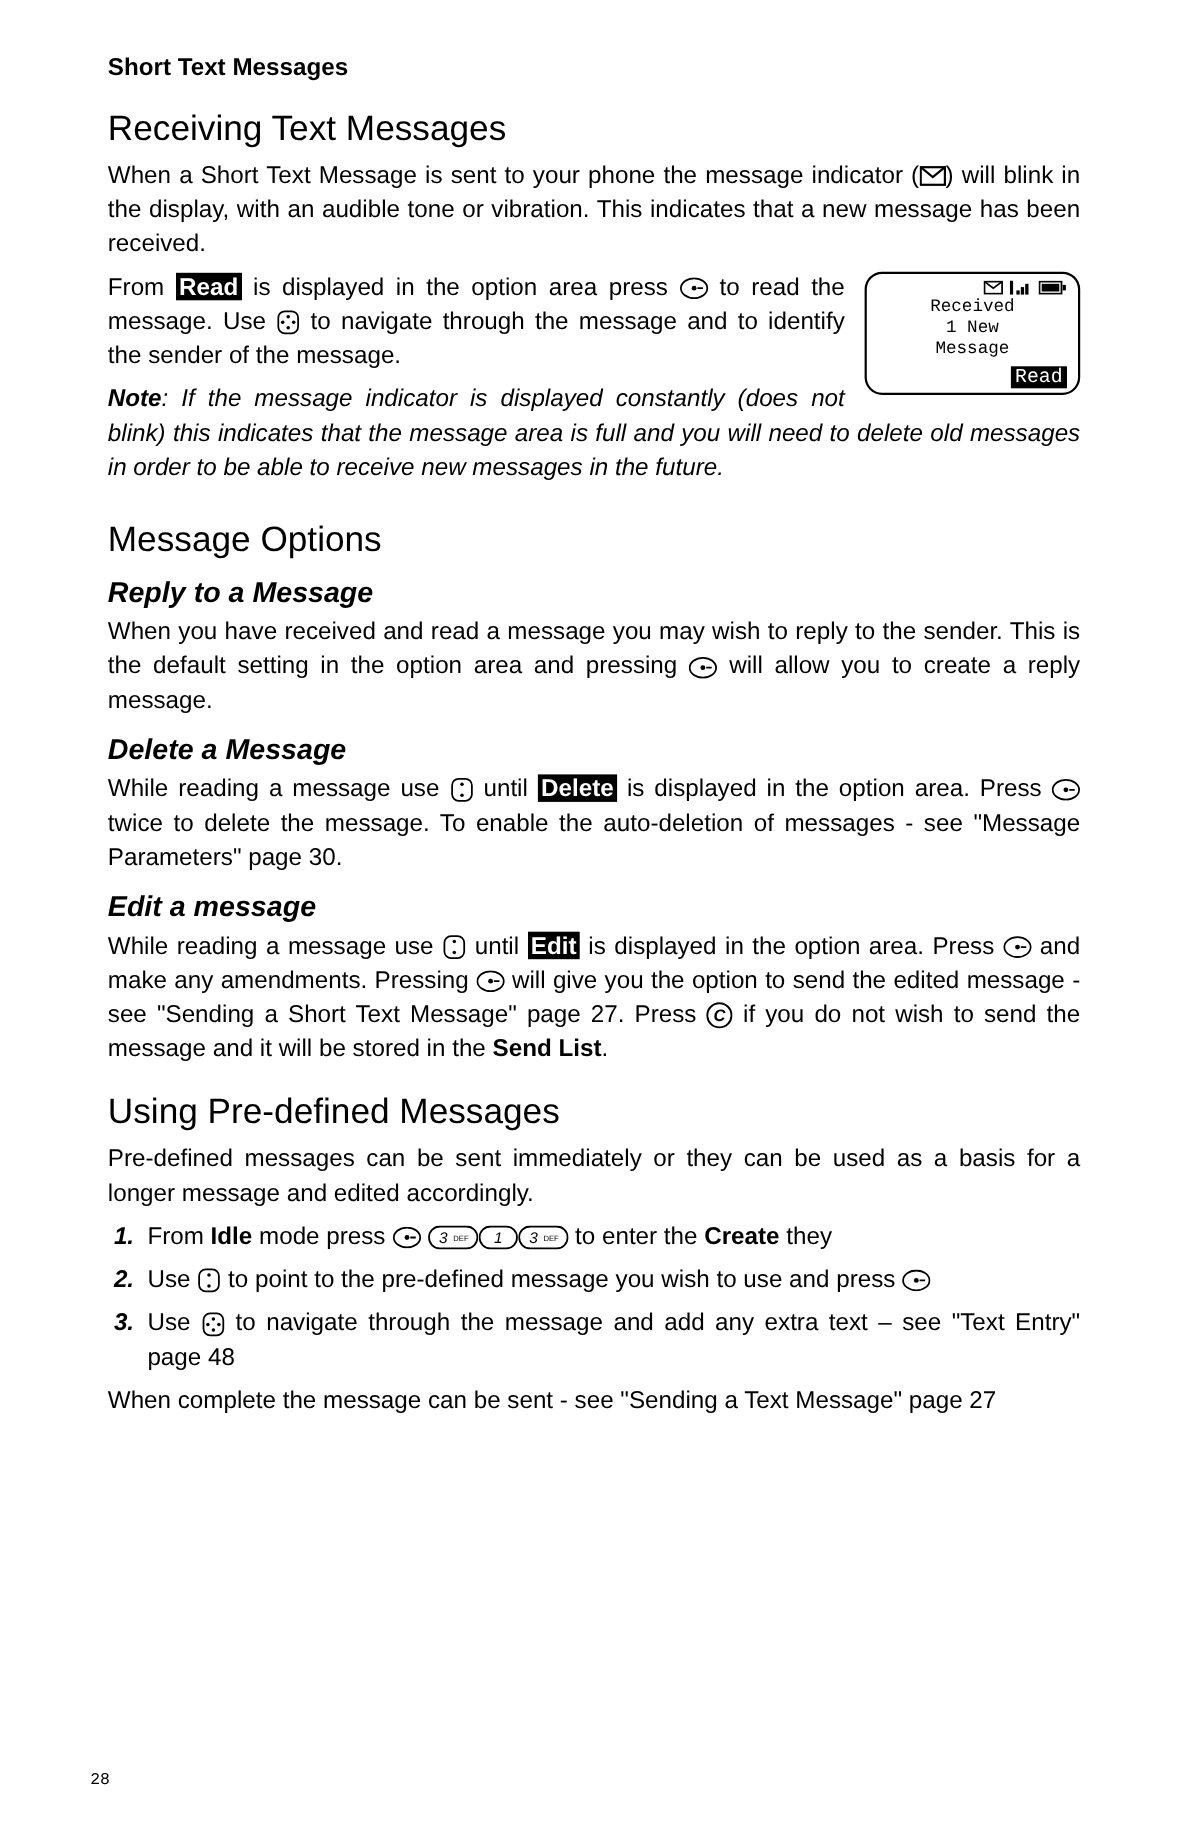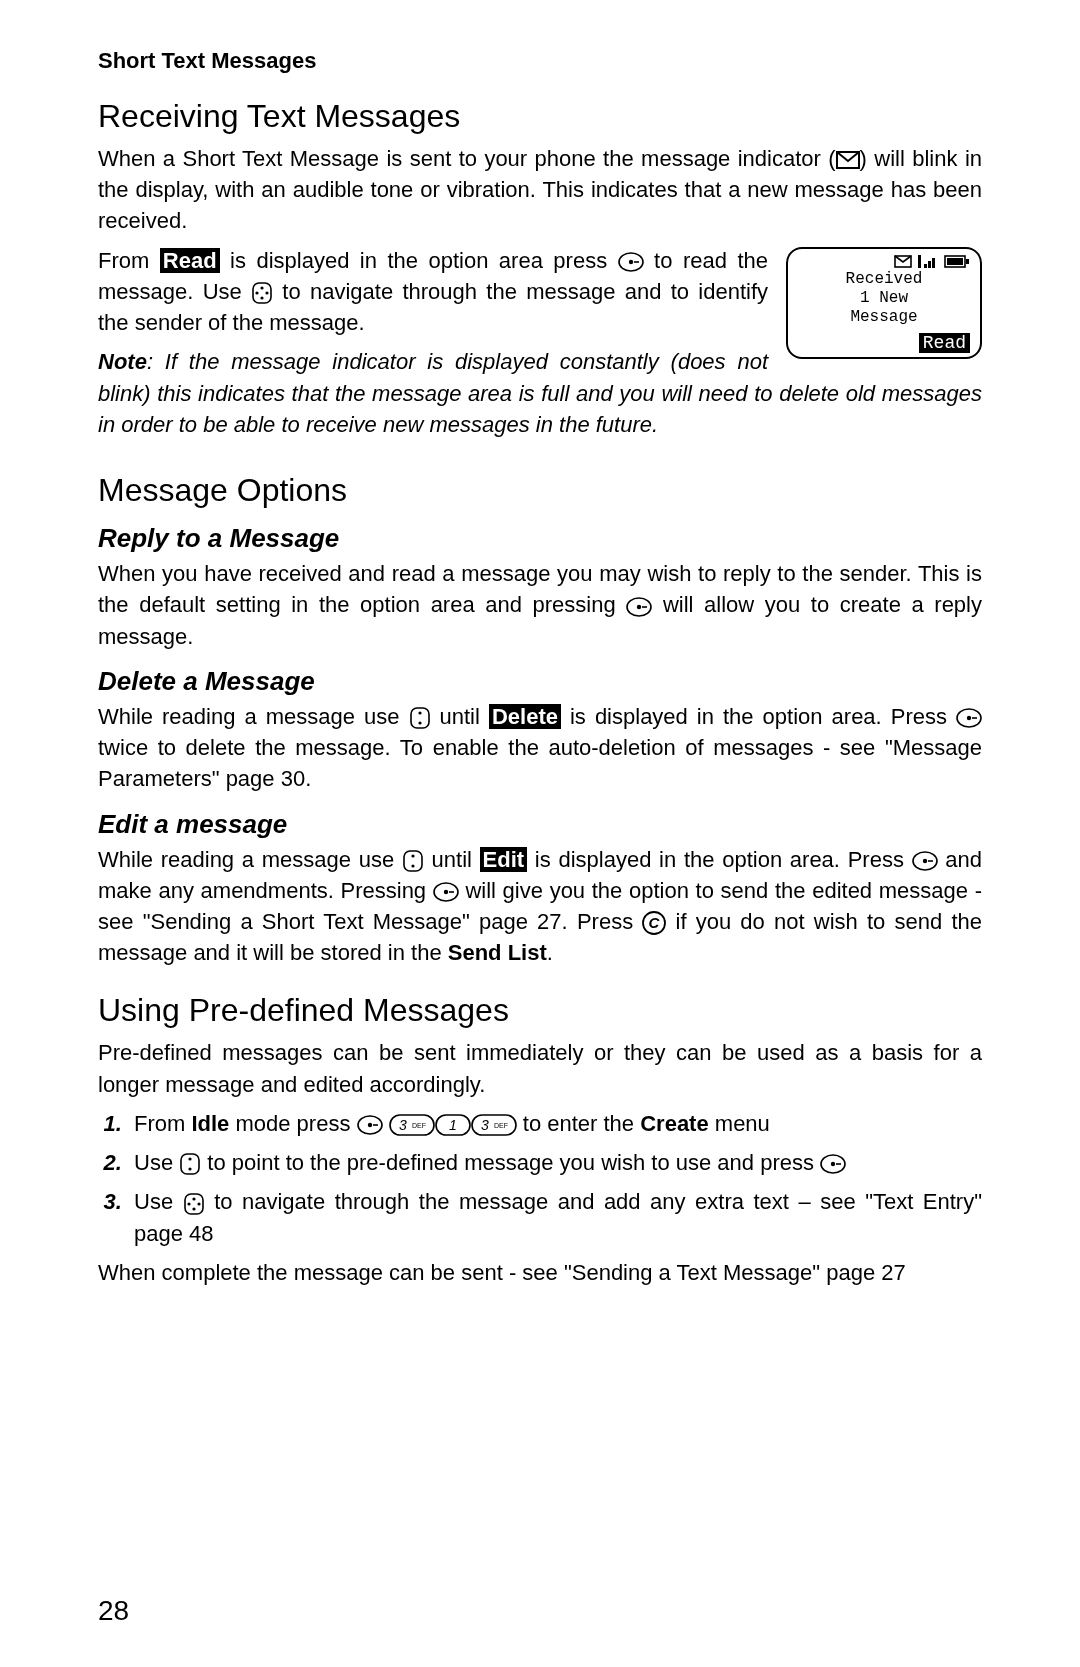--- a/index.html
+++ b/index.html
@@ -50,22 +50,23 @@
   }
   .inv {
     background: #000;
     color: #fff;
     padding: 0 3px;
     font-weight: bold;
   }
   .page-number {
     position: absolute;
     bottom: 40px;
-    left: 98px;
-    font-size: 28px;
+    left: 82px;
+    font-size: 15px;
+    font-family: Liberation Mono, monospace;
   }
   
   .phone-screen {
     float: right;
     width: 180px;
     border: 2px solid #000;
     border-radius: 16px;
     margin-left: 18px;
     margin-top: 2px;
     font-family: "Courier New", monospace;
@@ -278,21 +279,21 @@
             <rect x="1" y="1" width="34" height="20" rx="10" fill="none" stroke="#000" stroke-width="1.6"></rect>
             <text x="18" y="16" text-anchor="middle" font-family="Arial" font-size="14" font-style="italic" fill="#000">1</text>
           </svg>
         </span><span class="icon">
           <svg width="46" height="22">
             <rect x="1" y="1" width="44" height="20" rx="10" fill="none" stroke="#000" stroke-width="1.6"></rect>
             <text x="14" y="16" text-anchor="middle" font-family="Arial" font-size="14" font-style="italic" fill="#000">3</text>
             <text x="30" y="14" text-anchor="middle" font-family="Arial" font-size="7" fill="#000">DEF</text>
           </svg>
         </span>
-      <span> to enter the </span><span class="bold">Create</span><span> menu</span>
+      <span> to enter the </span><span class="bold">Create</span><span> they</span>
     </li>
     <li>
       <span>Use </span><span class="icon">
           <svg width="22" height="24">
             <rect x="2" y="2" width="18" height="20" rx="6" fill="none" stroke="#000" stroke-width="1.6"></rect>
             <circle cx="11" cy="7" r="1.6" fill="#000"></circle>
             <circle cx="11" cy="17" r="1.6" fill="#000"></circle>
           </svg>
         </span><span> to point to the pre-defined message you wish to use and press </span><span class="icon">
           <svg width="26" height="20">

